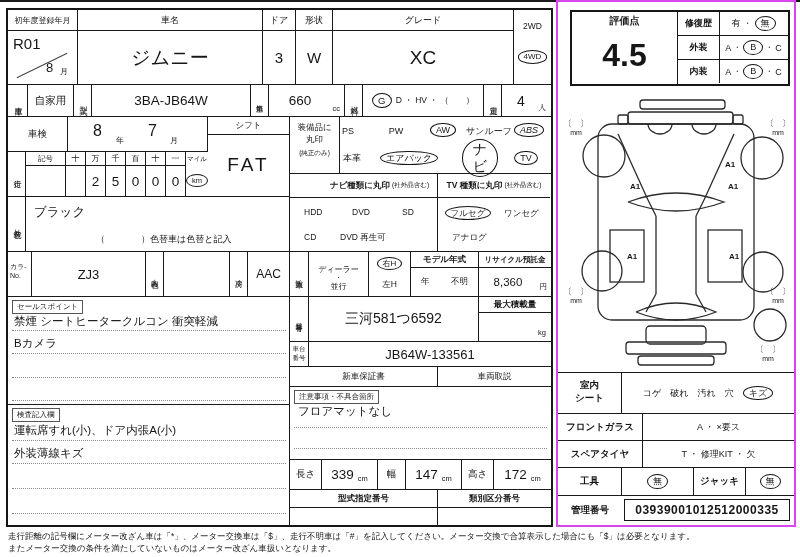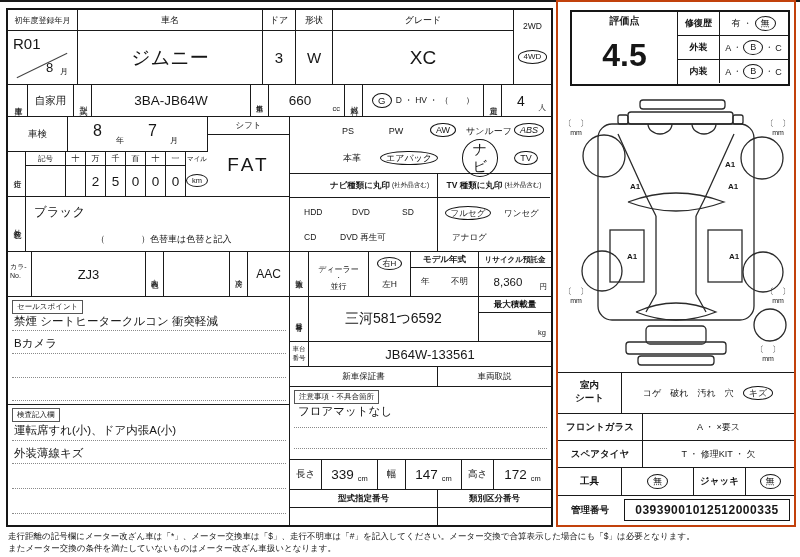--- a/index.html
+++ b/index.html
@@ -132,20 +132,25 @@
       </div>
       <div class="c" style="left:178px;top:0;width:22px;height:44px;">
         <div class="c ctr" style="left:0;top:2px;width:22px;height:10px;font-size:6.5px;">マイル</div>
         <div class="c ctr" style="left:0;top:15px;width:22px;height:26px;">
           <span class="circ" style="font-size:7.5px;">km</span>
         </div>
       </div>
     </div>
 
     <div class="c bB" style="left:282px;top:107px;width:261px;height:57px;">
+      <div class="c bR" style="left:0;top:0;width:50px;height:56px;text-align:center;">
+        <div style="font-size:8.5px;margin-top:5px;">装備品に</div>
+        <div style="font-size:8.5px;">丸印</div>
+        <div style="font-size:6.5px;margin-top:3px;">(純正のみ)</div>
+      </div>
       <div class="c ctr" style="left:44px;top:6px;width:28px;height:16px;font-size:9px;">PS</div>
       <div class="c ctr" style="left:92px;top:6px;width:28px;height:16px;font-size:9px;">PW</div>
       <div class="c ctr" style="left:136px;top:2px;width:34px;height:22px;">
           <span class="circ" style="font-size:9px;">AW</span>
         </div>
       <div class="c ctr" style="left:174px;top:6px;width:50px;height:16px;font-size:9px;">サンルーフ</div>
       <div class="c ctr" style="left:222px;top:2px;width:34px;height:22px;">
           <span class="circ" style="font-size:9px;font-style:italic;">ABS</span>
         </div>
       <div class="c ctr" style="left:46px;top:33px;width:32px;height:16px;font-size:9px;">本革</div>
@@ -304,21 +309,21 @@
       <span class="tag" style="left:4px;top:3px;">検査記入欄</span>
       <div class="c" style="left:6px;top:18px;font-size:11.5px;">運転席すれ(小)、ドア内張A(小)</div>
       <div class="dotted" style="left:4px;top:35px;width:274px;"></div>
       <div class="c" style="left:6px;top:41px;font-size:11.5px;">外装薄線キズ</div>
       <div class="dotted" style="left:4px;top:58px;width:274px;"></div>
       <div class="dotted" style="left:4px;top:83px;width:274px;"></div>
       <div class="dotted" style="left:4px;top:108px;width:274px;"></div>
     </div>
   </div>
 
-  <div class="c" style="left:556px;top:0;width:240px;height:527px;border:2px solid #c2410c;">
+  <div class="c" style="left:556px;top:0;width:240px;height:527px;border:2px solid #d946ef;">
 
     <div class="c" style="left:12px;top:8px;width:220px;height:76px;border:2px solid #161616;">
       <div class="c bR" style="left:0;top:0;width:106px;height:72px;">
         <div class="c ctr" style="left:0;top:2px;width:105px;height:14px;font-size:10px;font-weight:bold;">評価点</div>
         <div class="c ctr" style="left:0;top:16px;width:105px;height:54px;font-size:32px;font-weight:bold;">4.5</div>
       </div>
       <div class="c bB" style="left:106px;top:0;width:110px;height:24px;">
         <div class="c bR ctr" style="left:0;top:0;width:42px;height:23px;font-size:9px;font-weight:bold;">修復歴</div>
         <div class="c row" style="left:42px;top:0;width:67px;height:23px;gap:3px;">
           <span style="font-size:9px;">有</span>

